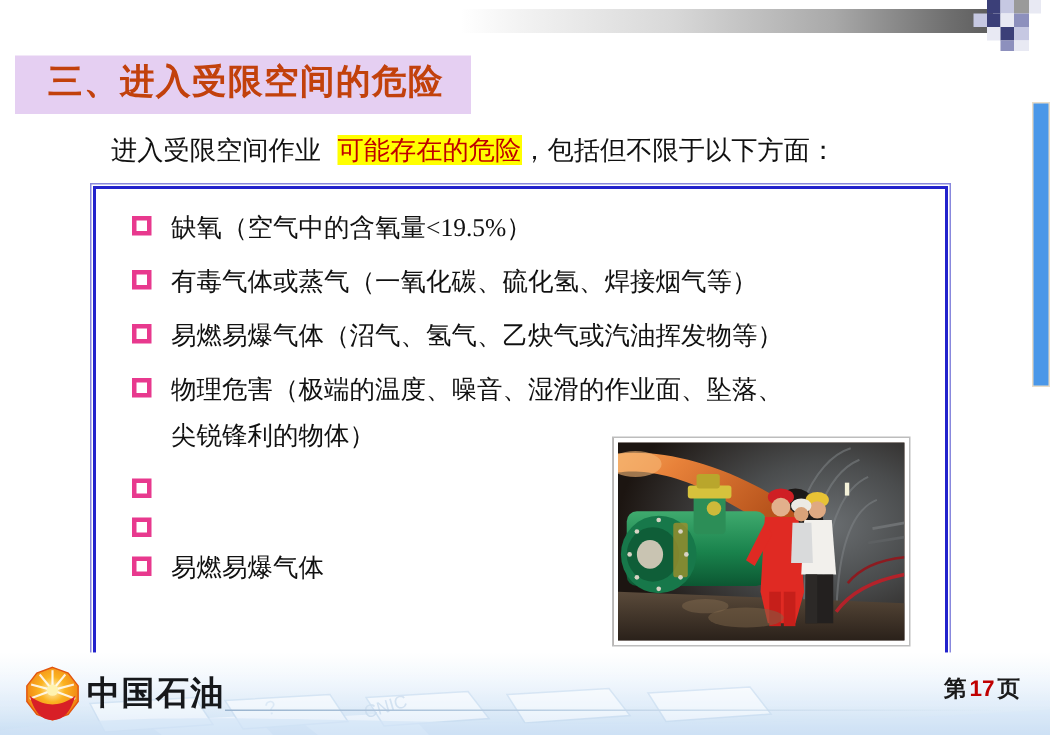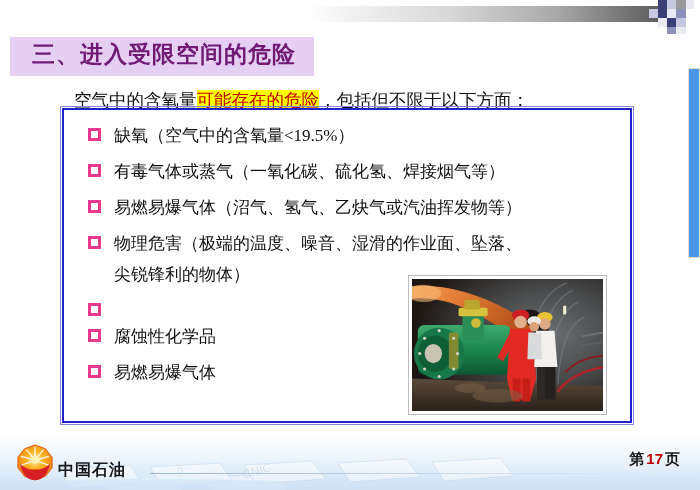--- a/index.html
+++ b/index.html
@@ -29,35 +29,35 @@
     position:absolute; right:0; top:68px; width:12px; height:190px;
     background:#4a97e8; border:1px solid #e8dcc8;
   }
 
   
   #slide-title {
     position:absolute; left:10px; top:37px;
     padding:4px 18px 6px 22px;
     background:#e5cff2;
     font-family:"Liberation Serif","DejaVu Serif",serif;
-    font-weight:bold; font-size:23px; color:#701a75;
+    font-weight:bold; font-size:23px; color:#c2410c;
     letter-spacing:1px; line-height:1.25;
   }
 
   
   #lead-line {
     position:absolute; left:74px; top:88px;
     font-size:17.5px; color:#111; white-space:nowrap;
     font-family:"Liberation Serif","DejaVu Serif",serif;
   }
-  #lead-line .hl { background:#ffff00; color:#c00000; }
+  #lead-line .hl { background:#ffff00; color:#c00000;margin-left:11px; }
 
   
   #hazard-box {
-    position:absolute; left:62px; top:108px; width:570px; height:315px;
+    position:absolute; left:62px; top:124px; width:570px; height:315px;
     border:2px solid #2222cc;
     outline:1px solid #8888dd; outline-offset:1px;
     background:#ffffff;
   }
 
   .bullet-list { position:absolute; left:24px; top:10px; width:540px; }
   .bullet-row { display:flex; align-items:flex-start; margin-bottom:5px; }
   .bullet-mark {
     width:13px; height:13px; min-width:13px;
     border:3px solid #e8398e; background:#ffffff;
@@ -81,23 +81,23 @@
 
   
   #footer {
     position:absolute; left:0; bottom:0; width:700px; height:55px;
     background:linear-gradient(to bottom,#ffffff 0%,#fbfdff 30%,#e7f1fb 70%,#cfe2f6 100%);
     overflow:hidden;
   }
   #footer .kb { position:absolute; inset:0; opacity:.55; }
   #logo-mark { position:absolute; left:16px; top:8px; width:38px; height:38px; }
   #logo-text {
-    position:absolute; left:58px; top:25px;
+    position:absolute; left:58px; top:12px;
     font-family:Liberation Sans, sans-serif;
-    font-weight:bold; font-size:16px; color:#16181b; letter-spacing:1px;
+    font-weight:bold; font-size:22px; color:#16181b; letter-spacing:1px;
   }
   #footer-rule {
     position:absolute; left:150px; top:38px; width:520px; height:1px;
     background:linear-gradient(to right,#9ab4cf 0%,#c6d8ea 55%,rgba(255,255,255,0) 100%);
   }
   #page-num {
     position:absolute; right:20px; top:15px;
     font-family:"Liberation Sans","DejaVu Sans",sans-serif;
     font-size:15px; font-weight:bold; color:#1a1a1a;
   }
@@ -125,21 +125,21 @@
 
   <div class="sq sq-c" style="left:667px;top:27px;width:9px;height:7px;"></div>
   <div class="sq sq-e" style="left:676px;top:27px;width:10px;height:7px;"></div>
 </div>
 
 <div id="right-strip"></div>
 
 <div id="slide-title">三、进入受限空间的危险</div>
 
 <div id="lead-line">
-  <span>空气中的含氧量</span><span class="hl">可能存在的危险</span><span>，包括但不限于以下方面：</span>
+  <span>进入受限空间作业</span><span class="hl">可能存在的危险</span><span>，包括但不限于以下方面：</span>
 </div>
 
 <div id="hazard-box">
   <div class="bullet-list">
 
     <div class="bullet-row">
       <span class="bullet-mark"></span>
       <span class="bullet-text">缺氧（空气中的含氧量&lt;19.5%）</span>
     </div>
 
@@ -158,21 +158,20 @@
       <span class="bullet-text">物理危害（极端的温度、噪音、湿滑的作业面、坠落、
 尖锐锋利的物体）</span>
     </div>
 
     <div class="bullet-row">
       <span class="bullet-mark"></span>
     </div>
 
     <div class="bullet-row">
       <span class="bullet-mark"></span>
-      <span class="bullet-text">腐蚀性化学品</span>
     </div>
 
 
     <div class="bullet-row">
       <span class="bullet-mark"></span>
       <span class="bullet-text">易燃易爆气体</span>
     </div>
 
   </div>
 

